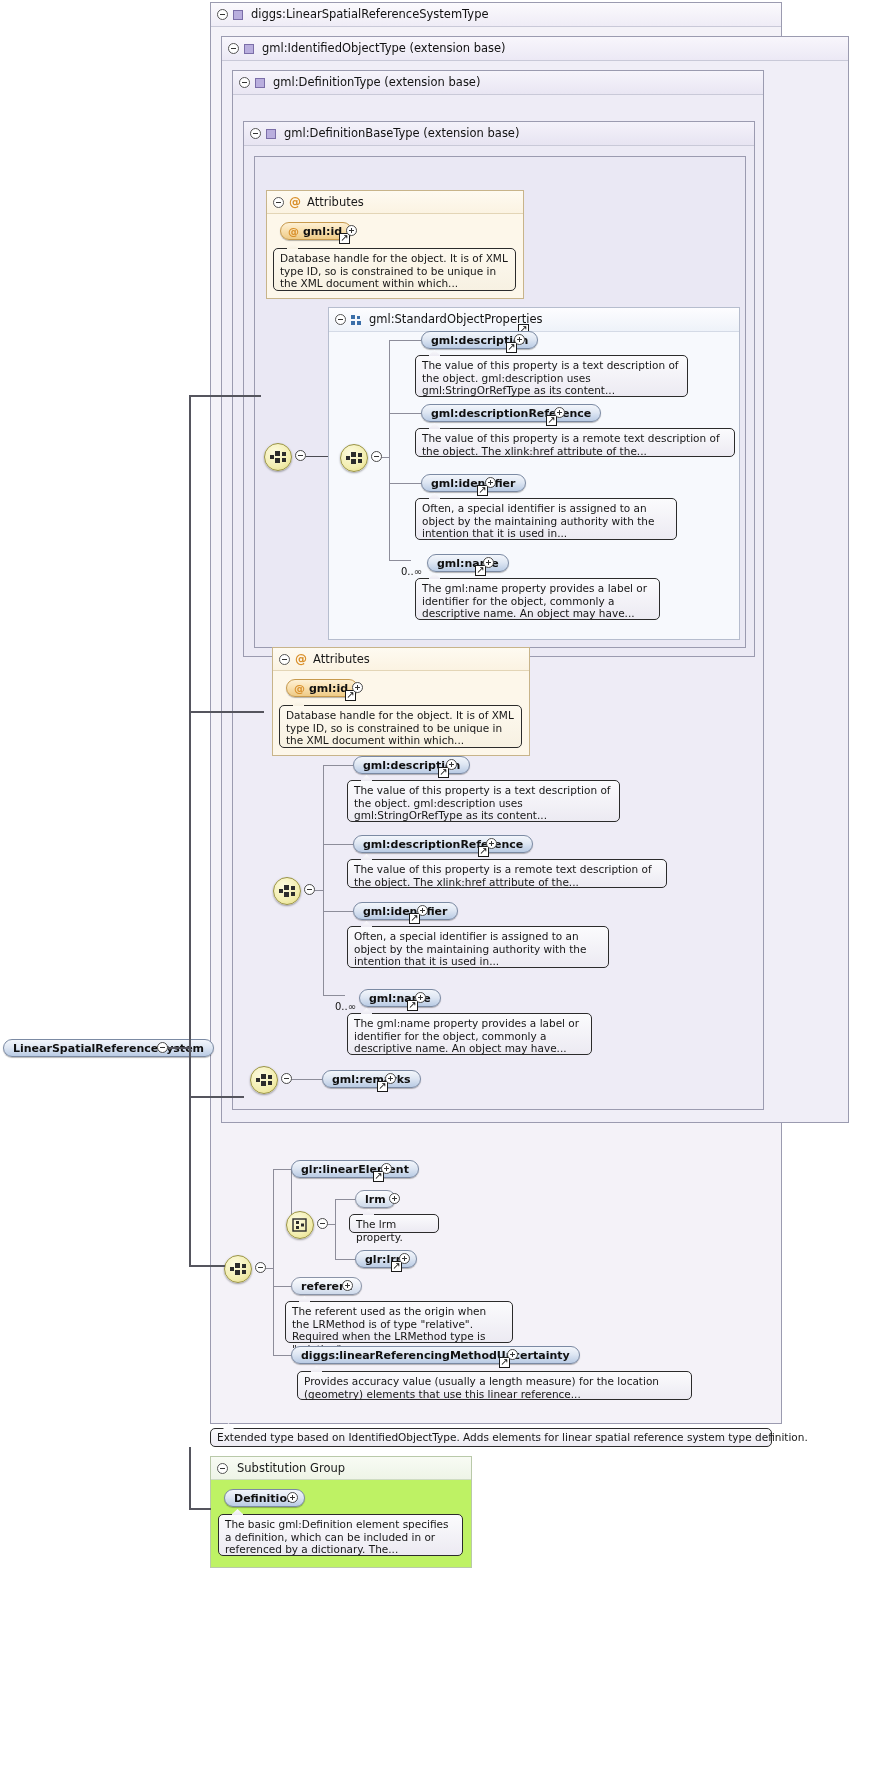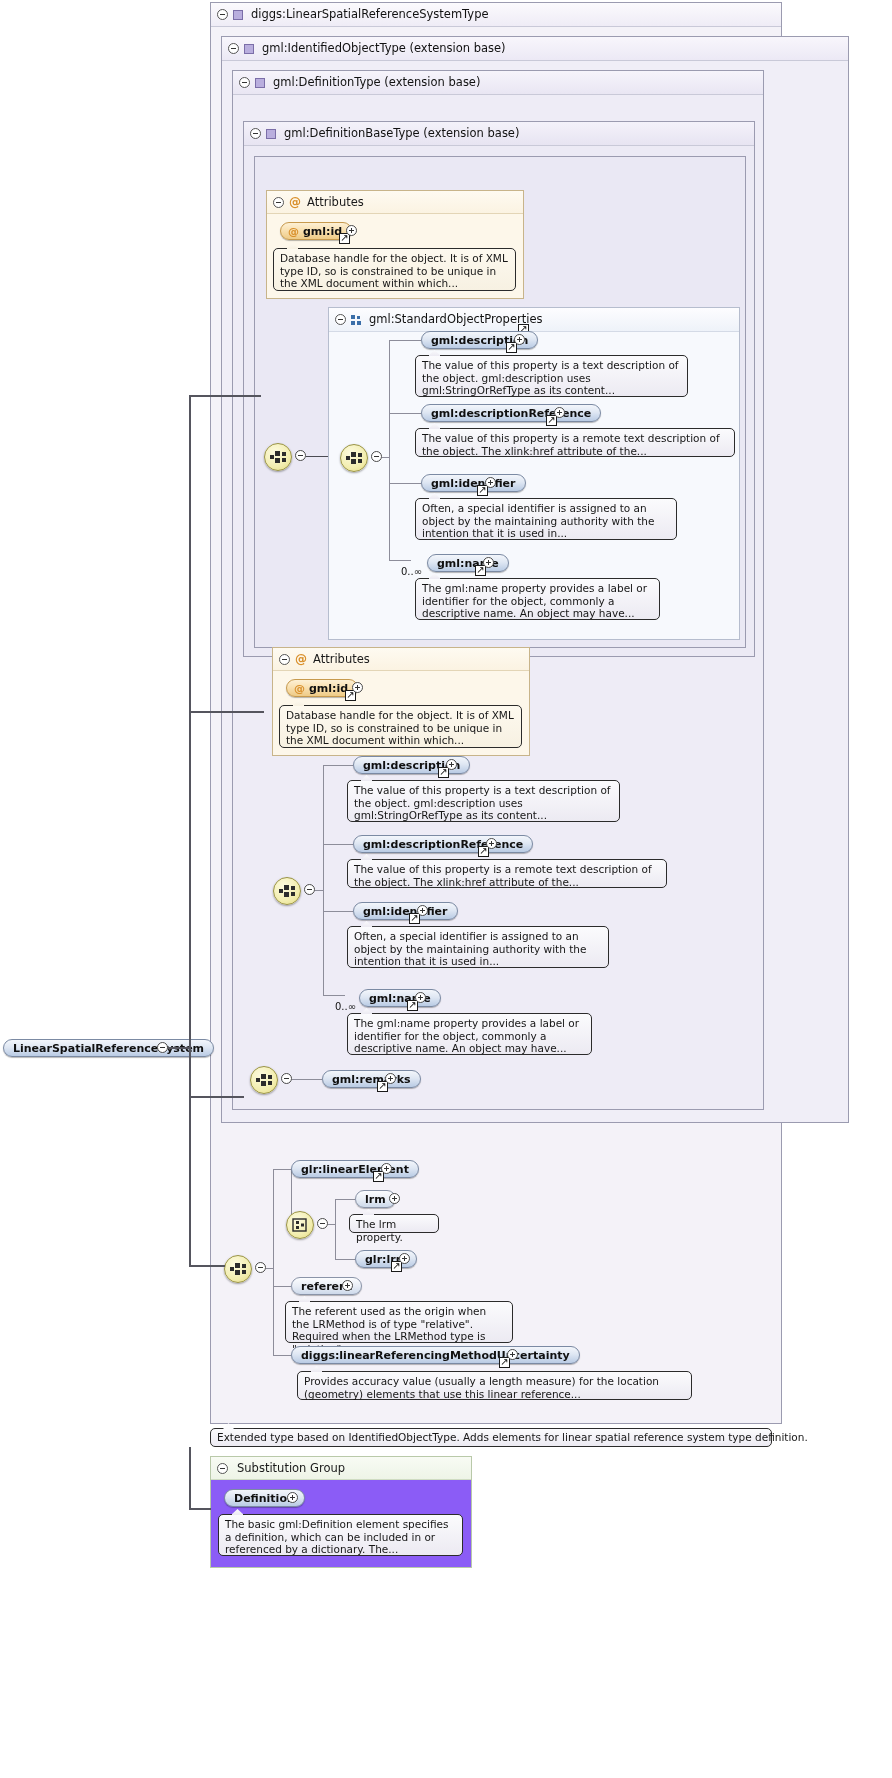--- a/index.html
+++ b/index.html
@@ -137,21 +137,21 @@
   .ln{position:absolute;background:#8d8d9a;}
   .ln.h{height:1px;}
   .ln.v{width:1px;}
   .ln.dark{background:#4a4a52;}
   .ln.thick{background:#55555e;}
 
   
   .card{position:absolute;font-size:10px;color:#111;white-space:nowrap;}
 
   
-  .subbox{position:absolute;box-sizing:border-box;border:1px solid #b9c9a9;background:#8b5cf6;}
+  .subbox{position:absolute;box-sizing:border-box;border:1px solid #b9c9a9;background:#bef264;}
   .subbox>.hdr{
     position:relative;height:22px;line-height:22px;padding-left:26px;font-size:11.5px;
     border-bottom:1px solid #cfdcc2;background:linear-gradient(#f8fbf4,#eef4e7);white-space:nowrap;
   }
 </style>
 </head>
 <body>
 
 <div id="root">
 

